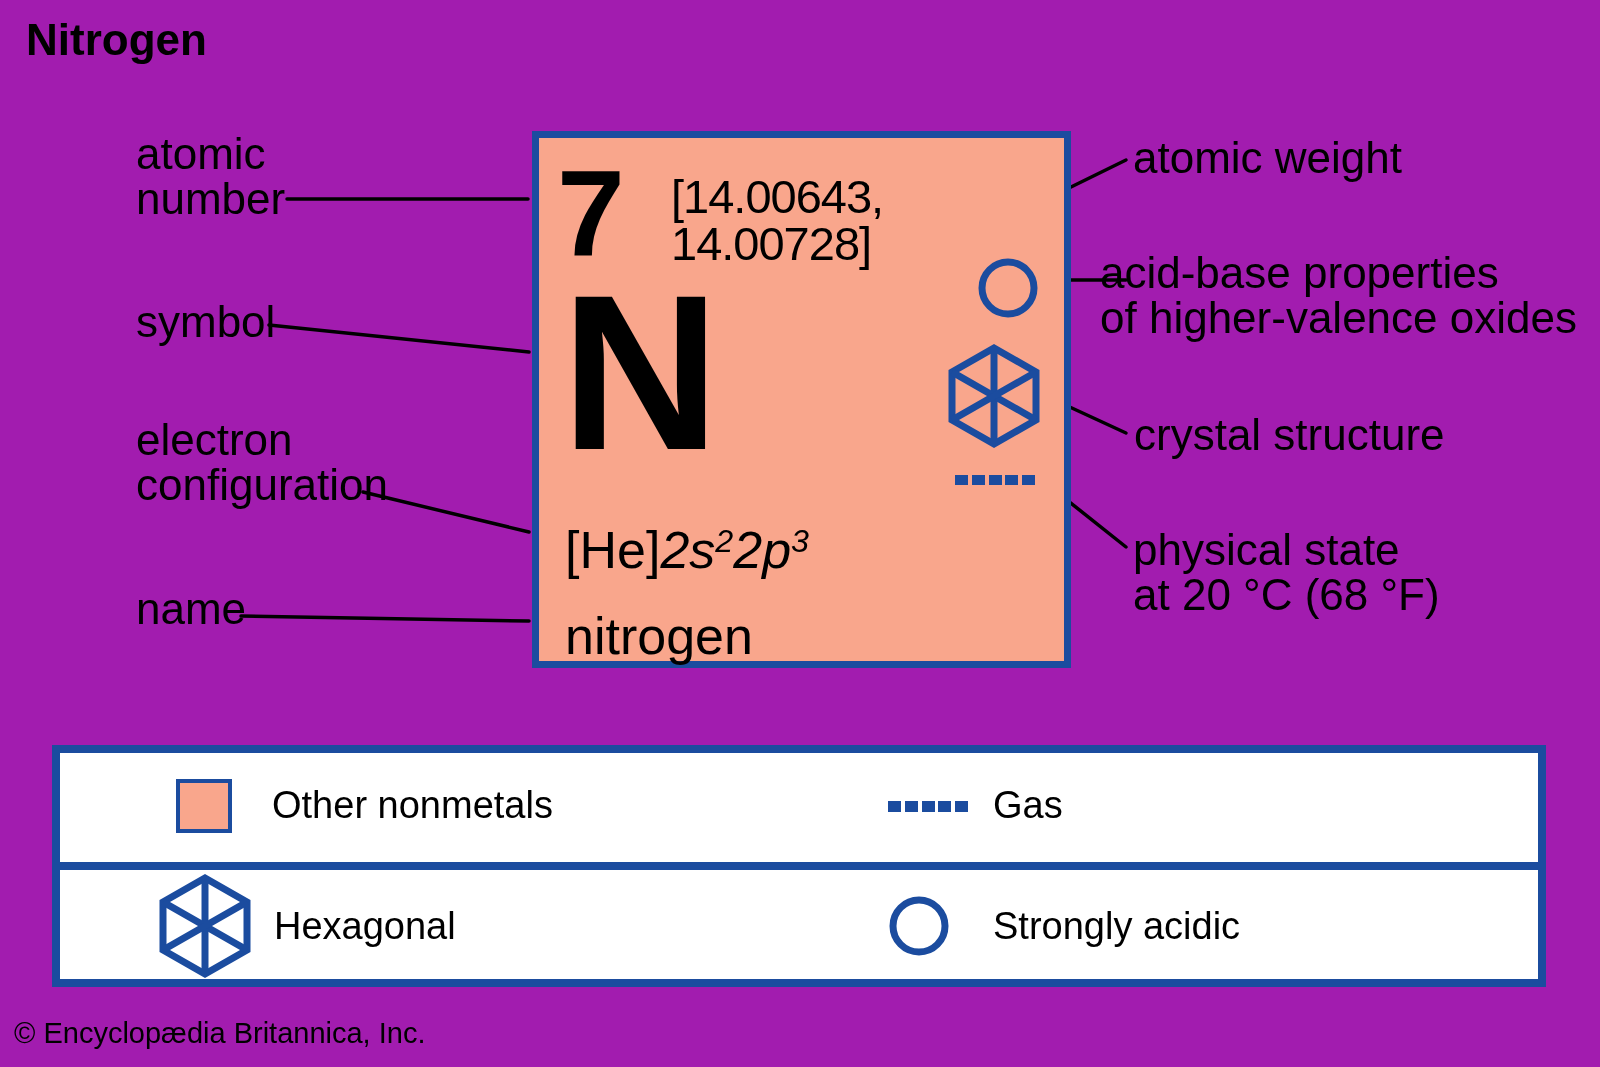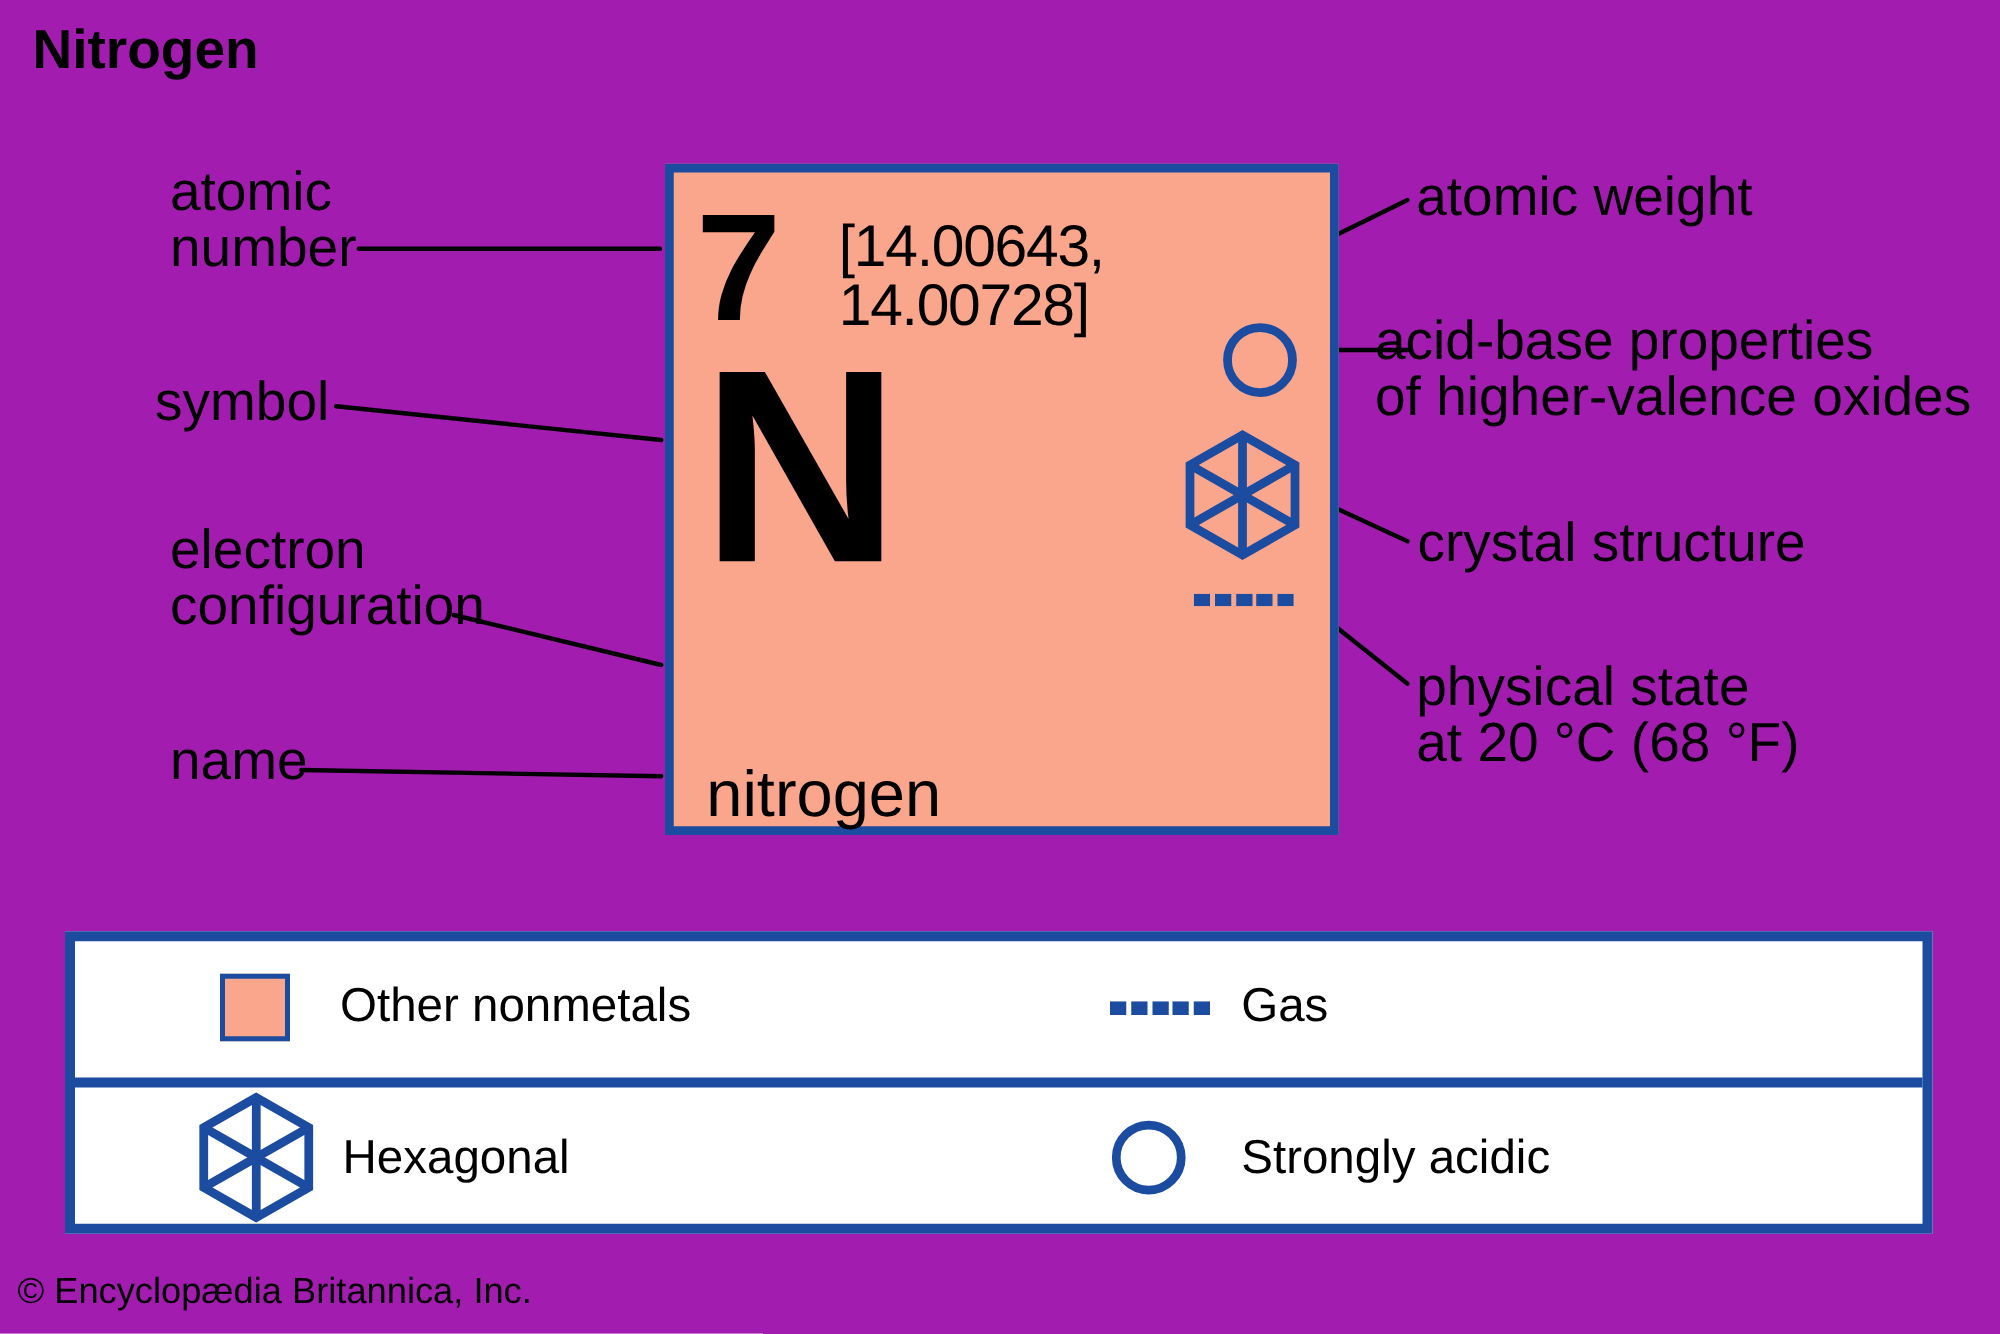--- a/index.html
+++ b/index.html
@@ -73,27 +73,28 @@
     </svg>
 
     <svg class="tile-icon" style="left:416px;top:337px;" width="80" height="10">
       <rect x="0" y="0" width="13" height="10" fill="#1b4c9f"></rect>
       <rect x="17" y="0" width="13" height="10" fill="#1b4c9f"></rect>
       <rect x="34" y="0" width="13" height="10" fill="#1b4c9f"></rect>
       <rect x="50" y="0" width="13" height="10" fill="#1b4c9f"></rect>
       <rect x="67" y="0" width="13" height="10" fill="#1b4c9f"></rect>
     </svg>
 
+    <div class="econfig"><span>[He]</span><span class="it">2s</span><sup class="it">2</sup><span class="it">2p</span><sup class="it">3</sup></div>
 
     <div class="el-name">nitrogen</div>
   </div>
 
   <div class="callout" style="left:136px;top:131px;">atomic
 number</div>
-  <div class="callout" style="left:124px;top:299px;">symbol</div>
+  <div class="callout" style="left:136px;top:299px;">symbol</div>
   <div class="callout" style="left:136px;top:417px;">electron
 configuration</div>
   <div class="callout" style="left:136px;top:586px;">name</div>
 
   <div class="callout" style="left:1133px;top:135px;">atomic weight</div>
   <div class="callout" style="left:1084px;top:250px;margin-left:16px;">acid-base properties
 of higher-valence oxides</div>
   <div class="callout" style="left:1134px;top:412px;">crystal structure</div>
   <div class="callout" style="left:1133px;top:527px;">physical state
 at 20 °C (68 °F)</div>

